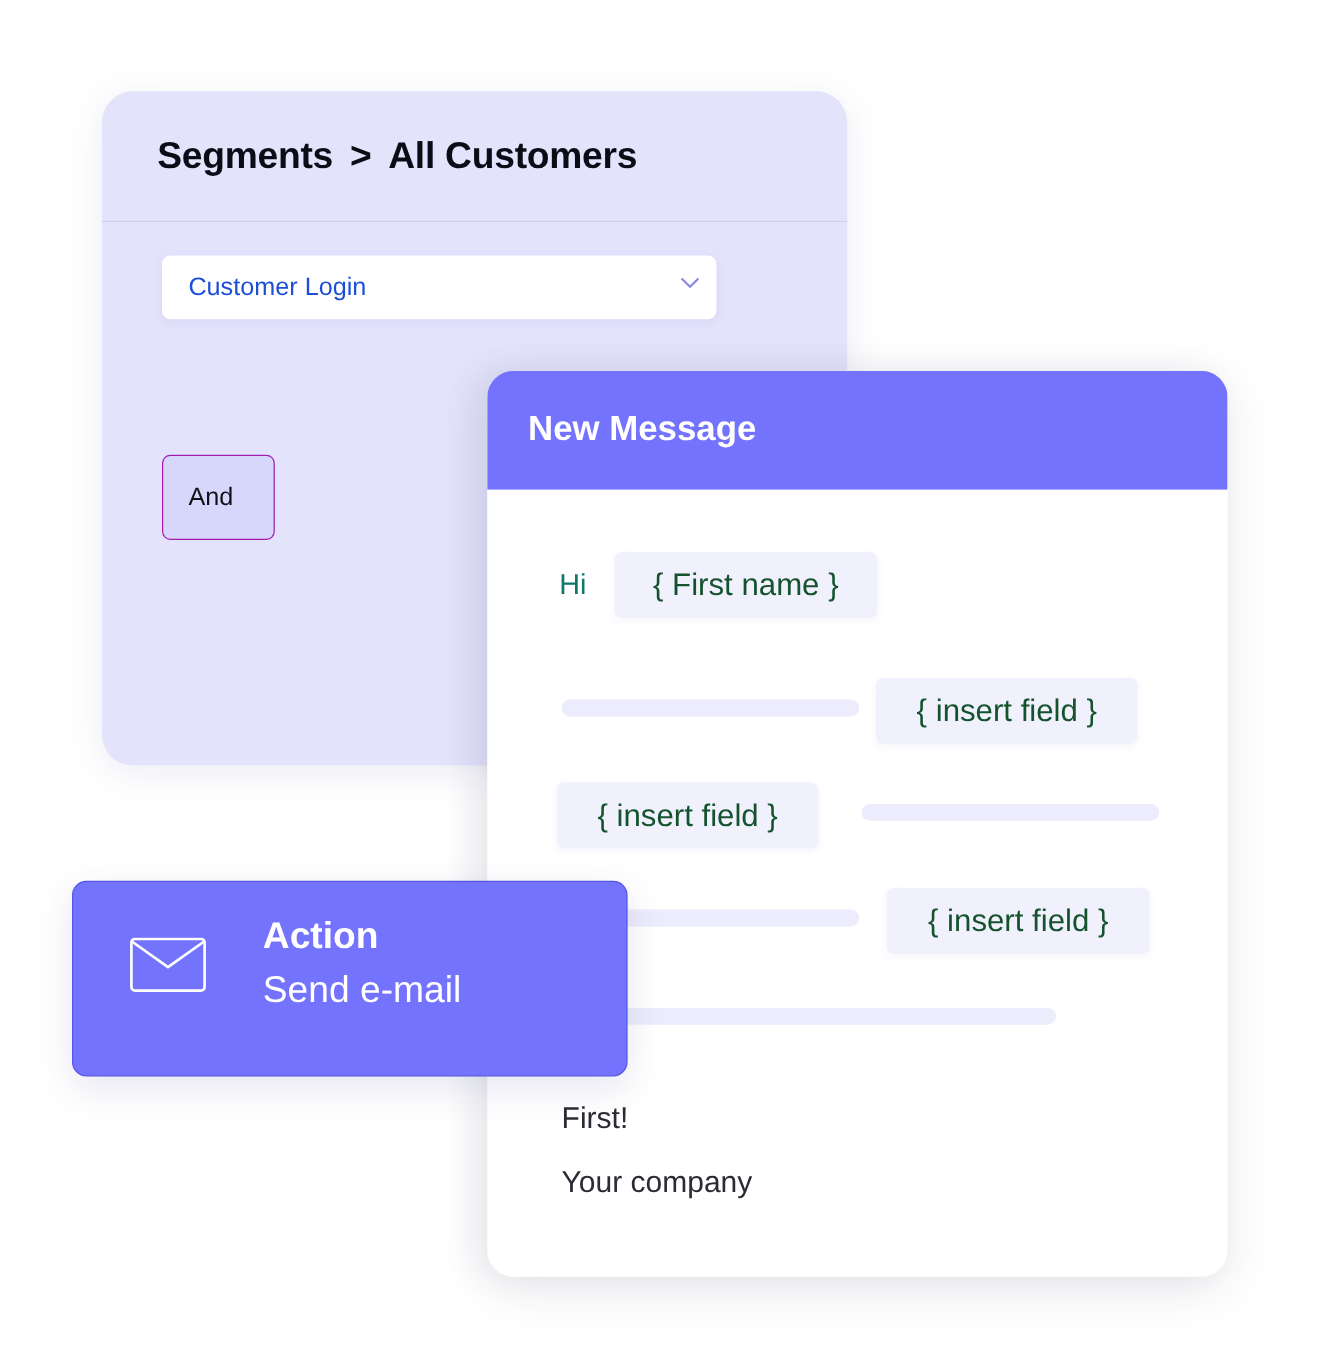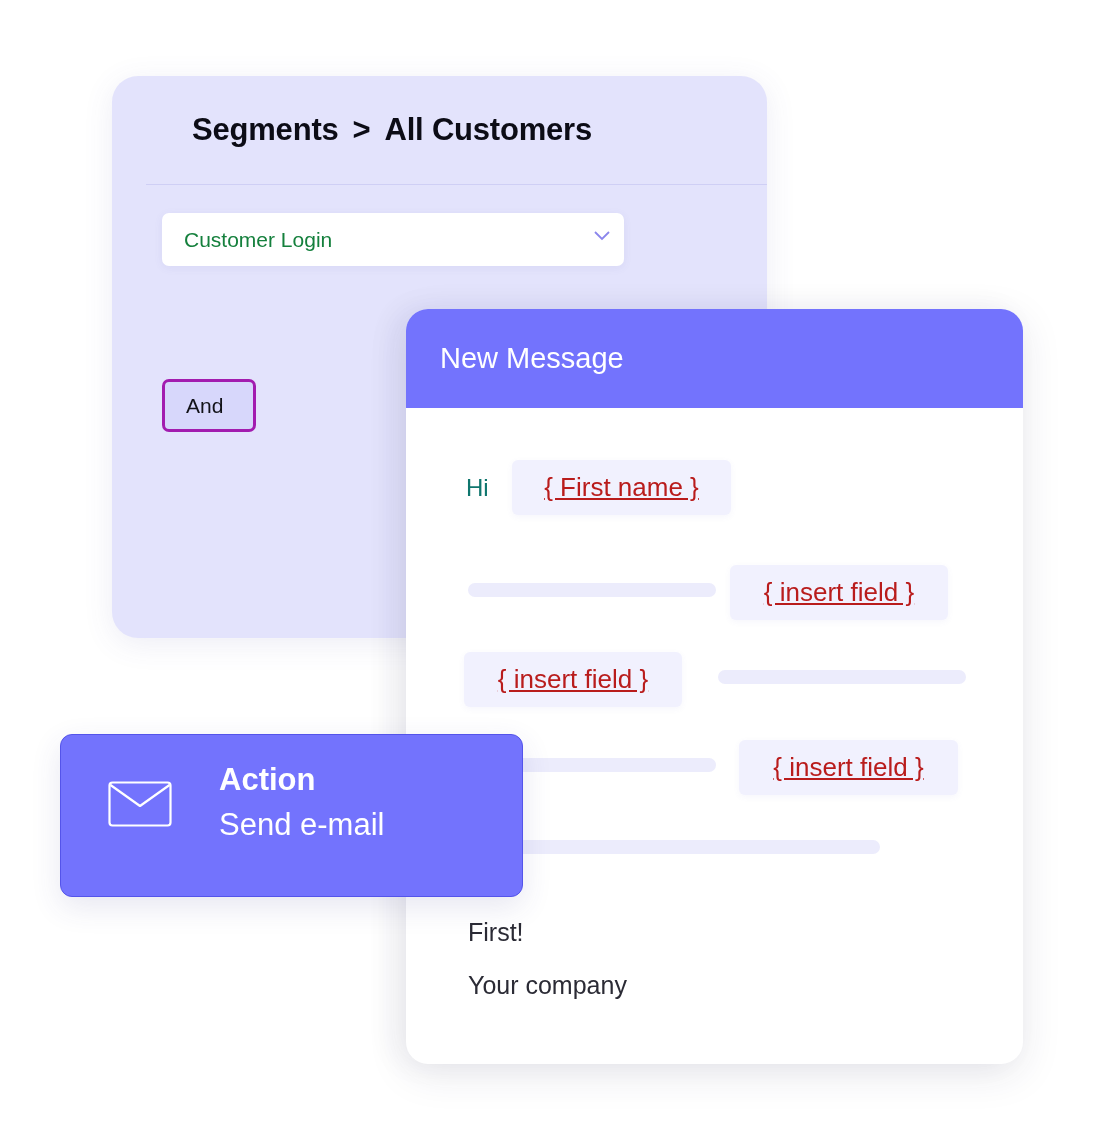--- a/index.html
+++ b/index.html
@@ -2,63 +2,62 @@
 <html><head>
   <meta charset="utf-8">
   <style>
     html, body { margin: 0; padding: 0; }
     body {
       width: 1100px; height: 1140px; position: relative; overflow: hidden;
       background: #ffffff;
       font-family: "Liberation Sans", "DejaVu Sans", sans-serif;
     }
     .segments-card {
-      position: absolute; left: 112px; top: 76px; width: 621px; height: 562px;
+      position: absolute; left: 85px; top: 76px; width: 621px; height: 562px;
       background: #e3e3fc; border-radius: 26px;
       box-shadow: 0 6px 30px rgba(80, 80, 160, 0.10);
-      padding-left: 34px;
     }
     .segments-header {
       height: 108px; border-bottom: 1px solid #cfcff5;
       display: flex; align-items: center; padding-left: 46px;
     }
     .breadcrumb { font-size: 31px; font-weight: 700; color: #0c0c16; letter-spacing: -0.2px; }
     .breadcrumb .sep { margin: 0 14px; }
     .field {
       position: absolute; background: #ffffff; border-radius: 7px;
       box-shadow: 0 2px 8px rgba(90, 90, 170, 0.08);
       height: 53px; display: flex; align-items: center; padding-left: 22px;
-      box-sizing: border-box; font-size: 21px; color: #15803d;
+      box-sizing: border-box; font-size: 21px; color: #1d4ed8;
     }
     .chev {
       position: absolute; right: 14px; top: 50%; width: 14px; height: 14px; margin-top: -9px;
     }
     .chev svg { display: block; }
     .and-btn {
-      position: absolute; left: 50px; top: 303px; width: 94px; height: 53px;
-      background: #d7d7fb; border: 3px solid #a21caf; border-radius: 7px;
+      position: absolute; left: 50px; top: 303px; width: 94px; height: 71px;
+      background: #d7d7fb; border: 1px solid #a21caf; border-radius: 7px;
       box-sizing: border-box; display: flex; align-items: center; padding-left: 21px;
       font-size: 21px; color: #121218;
     }
     .message-card {
       position: absolute; left: 406px; top: 309px; width: 617px; height: 755px;
       background: #ffffff; border-radius: 22px; overflow: hidden;
       box-shadow: 0 10px 40px rgba(40, 40, 80, 0.10), -12px 0 30px rgba(40,40,80,0.05);
     }
     .message-header {
       height: 99px; background: #7373fd; display: flex; align-items: center; padding-left: 34px;
       box-sizing: border-box;
     }
-    .message-title { color: #ffffff; font-size: 29px; font-weight: 400; }
+    .message-title { color: #ffffff; font-size: 29px; font-weight: 700; }
     .hi { position: absolute; left: 60px; top: 165px; font-size: 24px; color: #0f766e; }
     .chip {
       position: absolute; background: #f1f1fe; border-radius: 6px; height: 55px;
       box-shadow: 0 2px 6px rgba(100, 100, 200, 0.06);
       display: flex; align-items: center; justify-content: center;
-      font-size: 26px; color: #b91c1c; box-sizing: border-box; text-decoration: underline;
+      font-size: 26px; color: #14532d; box-sizing: border-box;
     }
     .bar { position: absolute; height: 14px; border-radius: 7px; background: #ececfc; }
     .sign { position: absolute; left: 62px; font-size: 25px; color: #2b2b35; }
     .action-card {
       position: absolute; left: 60px; top: 734px; width: 463px; height: 163px;
       background: #7373fd; border: 1.5px solid #5454ea; border-radius: 12px;
       box-sizing: border-box;
       box-shadow: 0 10px 30px rgba(60, 60, 140, 0.12);
     }
     .mail-icon { position: absolute; left: 47px; top: 46px; width: 64px; height: 46px; }

